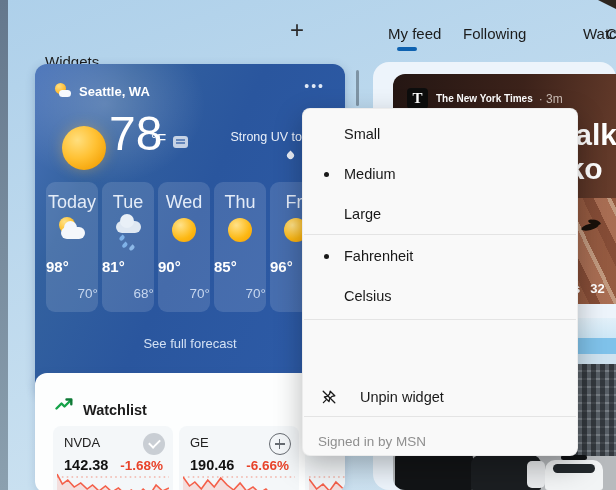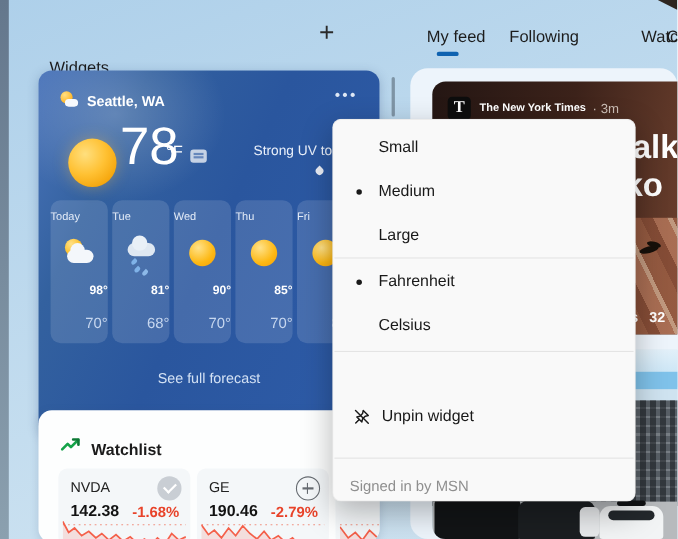--- a/index.html
+++ b/index.html
@@ -52,23 +52,23 @@
   .w-chat::after { content:""; position:absolute; left:3px; top:3px; width:9px; height:1.5px;
            background:rgba(50,95,165,.65); box-shadow:0 3px 0 rgba(50,95,165,.65); }
   .w-alert { position:absolute; left:117px; top:66px; width:150px; text-align:right;
            font-size:12.5px; color:#eaf0fa; }
   .w-drop { position:absolute; left:252px; top:88px; width:7px; height:7px;
            background:rgba(255,255,255,.9); border-radius:0 50% 50% 50%; transform:rotate(45deg); }
 
   .forecast { position:absolute; left:11px; top:118px; display:flex; gap:4px; }
   .day-tile { position:relative; width:52px; height:130px; border-radius:9px;
            background:rgba(255,255,255,.13); }
-  .d-name { position:absolute; top:10px; width:100%; text-align:left; font-size:10px; color:#e4ecf8; }
+  .d-name { position:absolute; top:10px; width:100%; text-align:center; font-size:18px; color:#e4ecf8; }
   .d-icon { position:absolute; left:11px; top:33px; width:30px; height:30px; }
-  .d-high { position:absolute; top:76px; width:100%; text-align:right; font-size:11px; font-weight:600; color:#ffffff; }
+  .d-high { position:absolute; top:76px; width:100%; text-align:left; font-size:15px; font-weight:600; color:#ffffff; }
   .d-low  { position:absolute; top:104px; width:100%; text-align:right; font-size:13.5px; color:#c7d7ef; }
   .ic-sun { position:absolute; left:3px; top:3px; width:24px; height:24px; border-radius:50%;
            background:radial-gradient(circle at 35% 30%, #ffe28a, #fdb813 60%, #f59e07); }
   .ic-cloudsun .s { position:absolute; left:2px; top:2px; width:16px; height:16px; border-radius:50%;
            background:radial-gradient(circle at 35% 30%, #ffe28a, #fdb813 70%, #f59e07); }
   .ic-cloudsun .c { position:absolute; left:4px; top:12px; width:24px; height:12px; border-radius:8px; background:#f4f7fb; }
   .ic-cloudsun .c::before { content:""; position:absolute; left:3px; top:-6px; width:13px; height:13px;
            border-radius:50%; background:#f4f7fb; }
   .ic-rain .c { position:absolute; left:3px; top:6px; width:25px; height:12px; border-radius:8px; background:#dfe8f2; }
   .ic-rain .c::before { content:""; position:absolute; left:4px; top:-7px; width:14px; height:14px;
@@ -145,21 +145,21 @@
   
   .menu { position:absolute; left:302px; top:108px; width:276px; height:348px; z-index:40;
            background:#f9f9f9; border:1px solid rgba(0,0,0,.05); border-radius:8px;
            box-shadow:0 10px 28px rgba(0,0,0,.28); }
   .mi { position:absolute; left:0; right:0; height:40px; display:flex; align-items:center;
            padding-left:41px; font-size:14.5px; color:#191919; }
   .mi .bullet { position:absolute; left:21px; top:17.5px; width:5px; height:5px; border-radius:50%; background:#1a1a1a; }
   .mi-small { top:5px; } .mi-medium { top:45px; } .mi-large { top:85px; }
   .mi-fahr { top:127px; } .mi-cels { top:167px; }
   .mi-custom { top:214px; padding-left:46px; }
-  .mi-unpin { top:250px; padding-left:44px; }
+  .mi-unpin { top:268px; padding-left:57px; }
   .mi-ic { position:absolute; left:17px; top:11px; width:18px; height:18px; }
   .divider { position:absolute; left:1px; right:1px; height:1px; background:#e4e4e4; }
   .dv1 { top:125px; } .dv2 { top:210px; } .dv3 { top:307px; }
   .menu-footer { position:absolute; left:15px; top:316px; height:32px; display:flex; align-items:center;
            font-size:13.5px; color:#8f8f8f; }
 </style>
 </head>
 <body>
 
 <div class="stage">
@@ -259,21 +259,21 @@
             <line x1="0" y1="7" x2="104" y2="7" stroke="#ef6a52" stroke-width="1" stroke-dasharray="1.5 3" opacity="0.7"></line>
             <polygon fill="rgba(244,96,74,0.16)" points="0,4 5,14 10,10 16,17 22,13 28,19 33,15 39,21 45,16 51,22 57,18 63,24 69,20 75,25 80,19 86,25 92,15 98,21 104,18 104,30 0,30"></polygon>
             <polyline fill="none" stroke="#f4604a" stroke-width="1.5" points="0,4 5,14 10,10 16,17 22,13 28,19 33,15 39,21 45,16 51,22 57,18 63,24 69,20 75,25 80,19 86,25 92,15 98,21 104,18"></polyline>
           </svg>
         </div>
       </div>
       <div class="stock-tile">
         <div class="st-sym">GE</div>
         <div class="st-act plus"></div>
         <div class="st-price">190.46</div>
-        <div class="st-chg">-2.79%</div>
+        <div class="st-chg">-6.66%</div>
         <div class="st-spark">
           <svg viewBox="0 0 104 30" preserveAspectRatio="none">
             <line x1="0" y1="7" x2="104" y2="7" stroke="#ef6a52" stroke-width="1" stroke-dasharray="1.5 3" opacity="0.7"></line>
             <polygon fill="rgba(244,96,74,0.16)" points="0,7 6,16 11,12 17,19 23,10 29,17 35,8 41,15 47,20 53,13 59,21 65,17 71,23 77,19 83,26 89,22 95,27 104,23 104,30 0,30"></polygon>
             <polyline fill="none" stroke="#f4604a" stroke-width="1.5" points="0,7 6,16 11,12 17,19 23,10 29,17 35,8 41,15 47,20 53,13 59,21 65,17 71,23 77,19 83,26 89,22 95,27 104,23"></polyline>
           </svg>
         </div>
       </div>
       <div class="stock-tile">
         <div class="st-spark">

